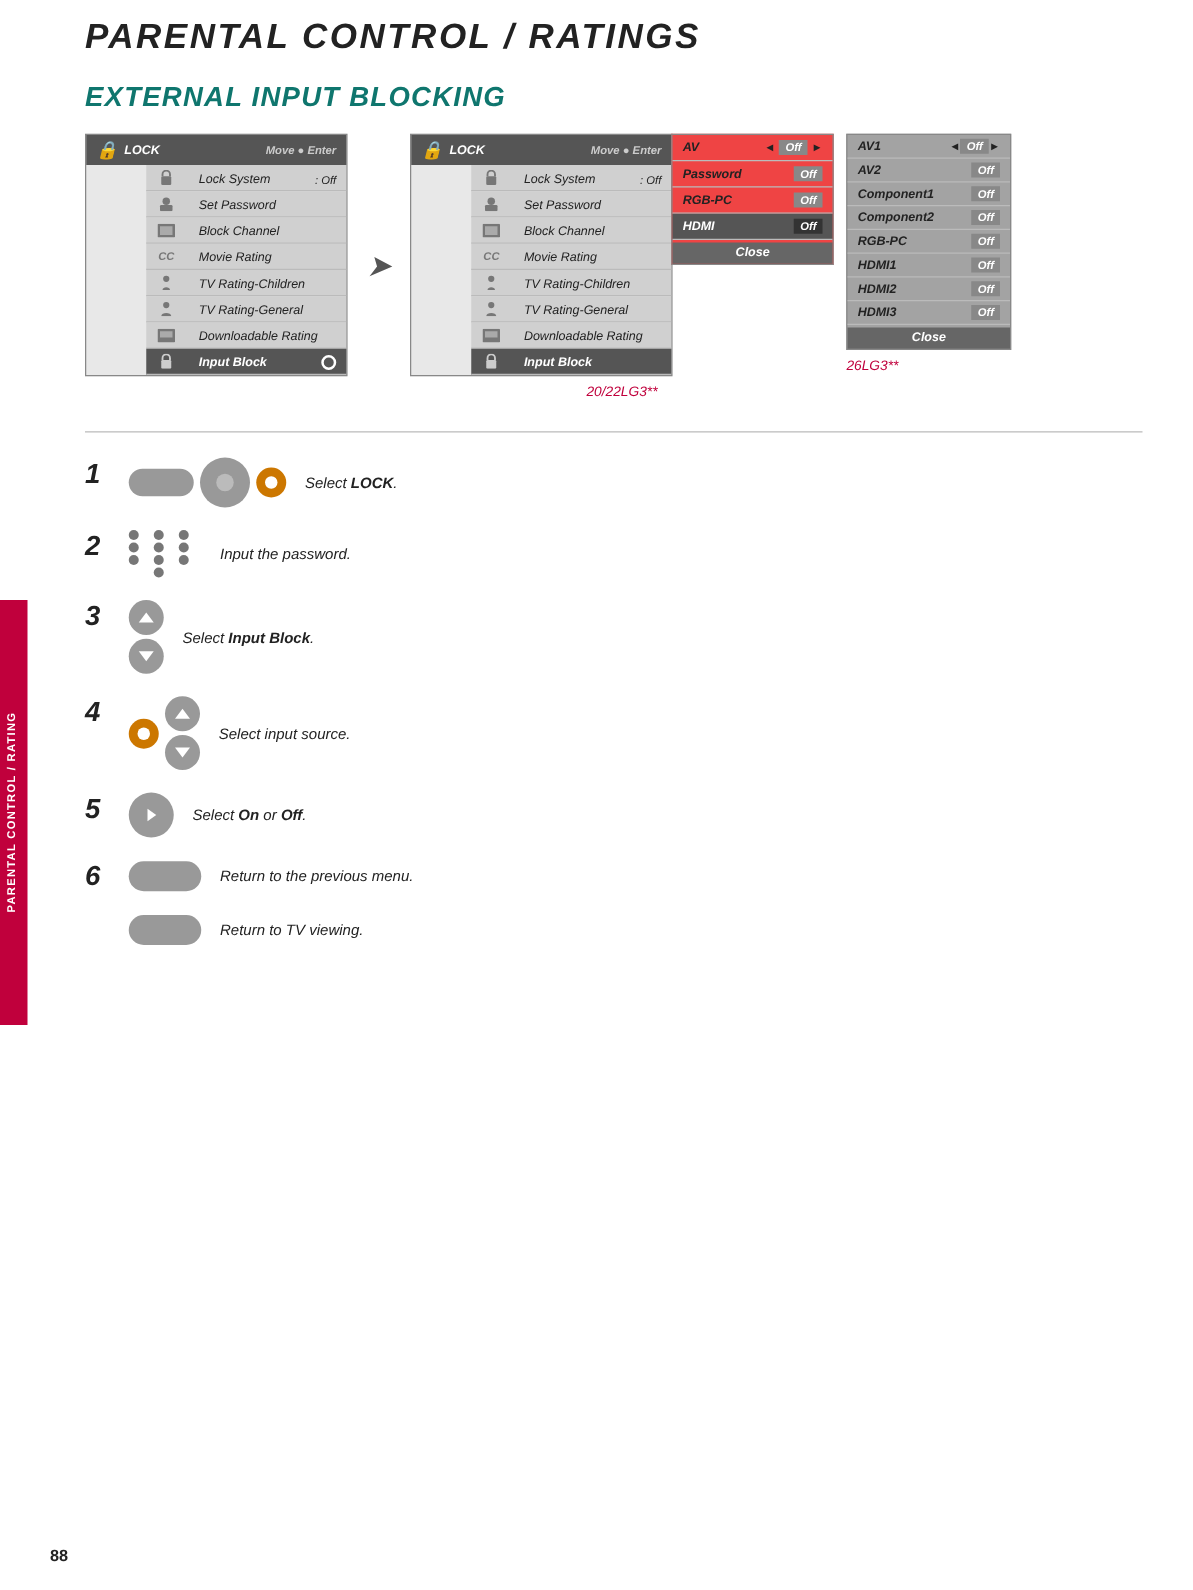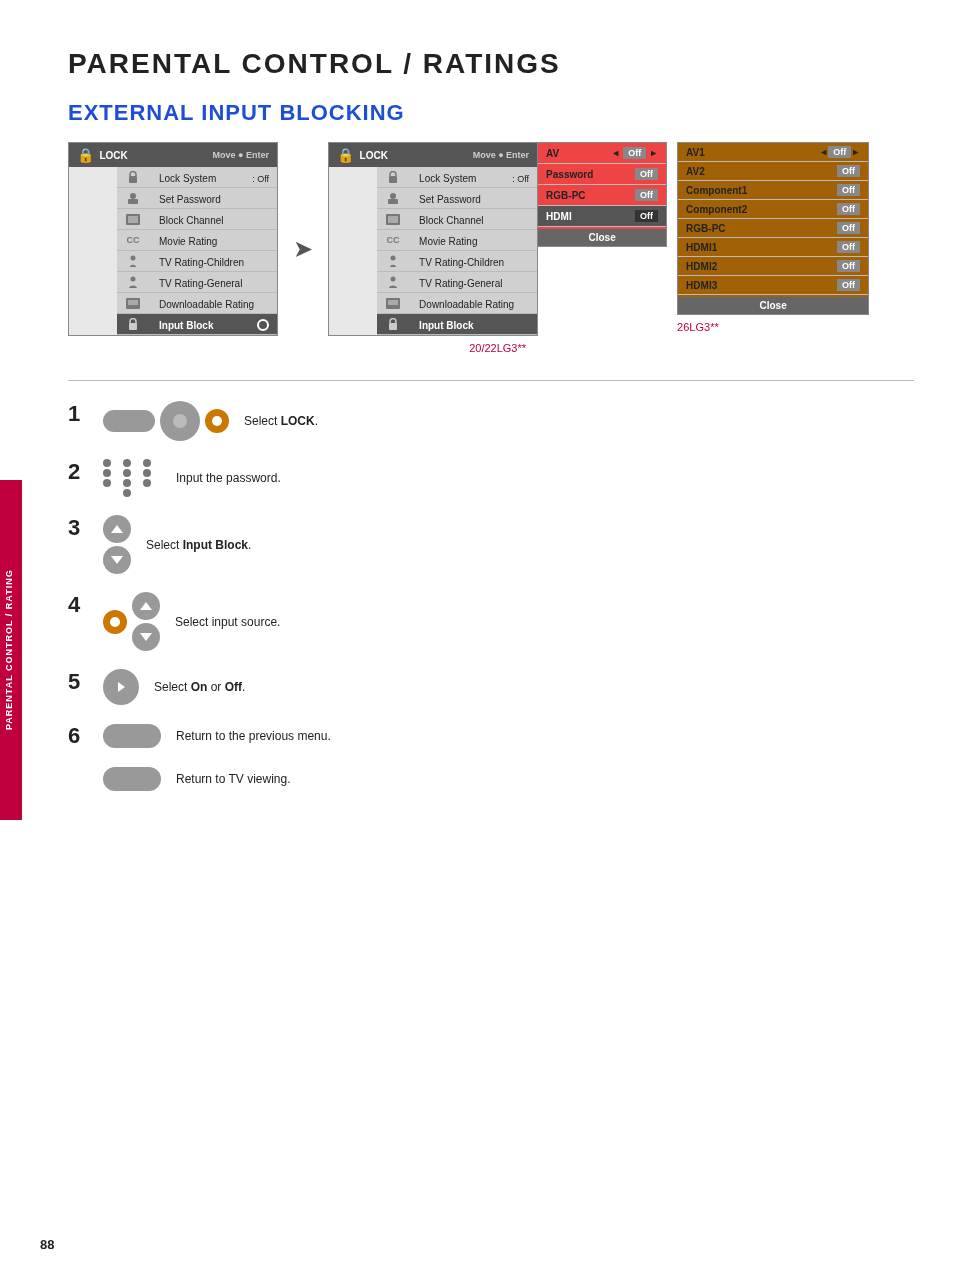--- a/index.html
+++ b/index.html
@@ -27,35 +27,36 @@
       writing-mode: vertical-rl;
       text-orientation: mixed;
       transform: rotate(180deg);
       padding: 12px 4px;
       text-align: center;
       height: 340px;
     }
 
     .main-content {
       margin-left: 28px;
-      padding: 48px 40px 40px 40px;
+      padding: 13px 40px 40px 40px;
+      font-style: italic;
     }
 
     .page-title {
       font-size: 28px;
       font-weight: bold;
       letter-spacing: 2px;
       color: #222;
       margin-bottom: 20px;
     }
 
     .section-title {
       font-size: 22px;
       font-weight: bold;
-      color: #1d4ed8;
+      color: #0f766e;
       letter-spacing: 1px;
       margin-bottom: 16px;
     }
 
     .intro-text {
       font-size: 12px;
       font-weight: bold;
       color: #333;
       margin-bottom: 30px;
     }
@@ -179,22 +180,22 @@
       padding: 3px;
       font-size: 10px;
       font-weight: bold;
       cursor: pointer;
       margin-top: 2px;
     }
 
     
     .right-panel {
       border: 1.5px solid #888;
-      background: #a16207;
-      width: 192px;
+      background: #a3a3a3;
+      width: 132px;
       font-size: 10px;
     }
 
     .right-panel-item {
       display: flex;
       align-items: center;
       justify-content: space-between;
       padding: 3px 8px;
       border-bottom: 1px solid #bbb;
       font-size: 10px;

